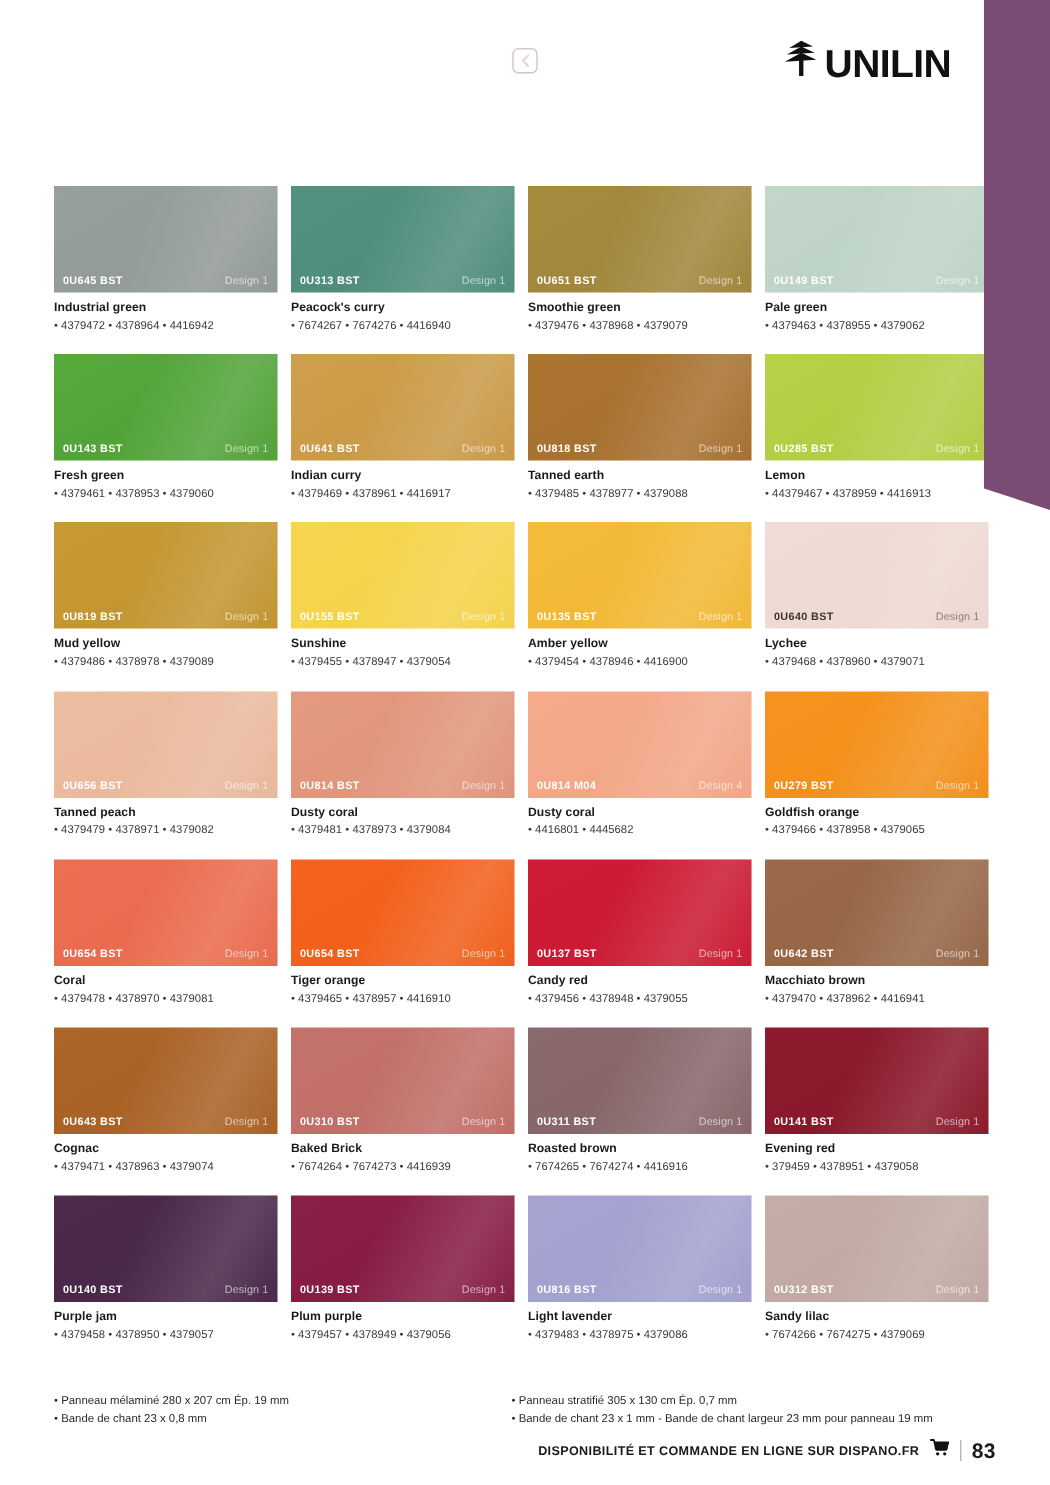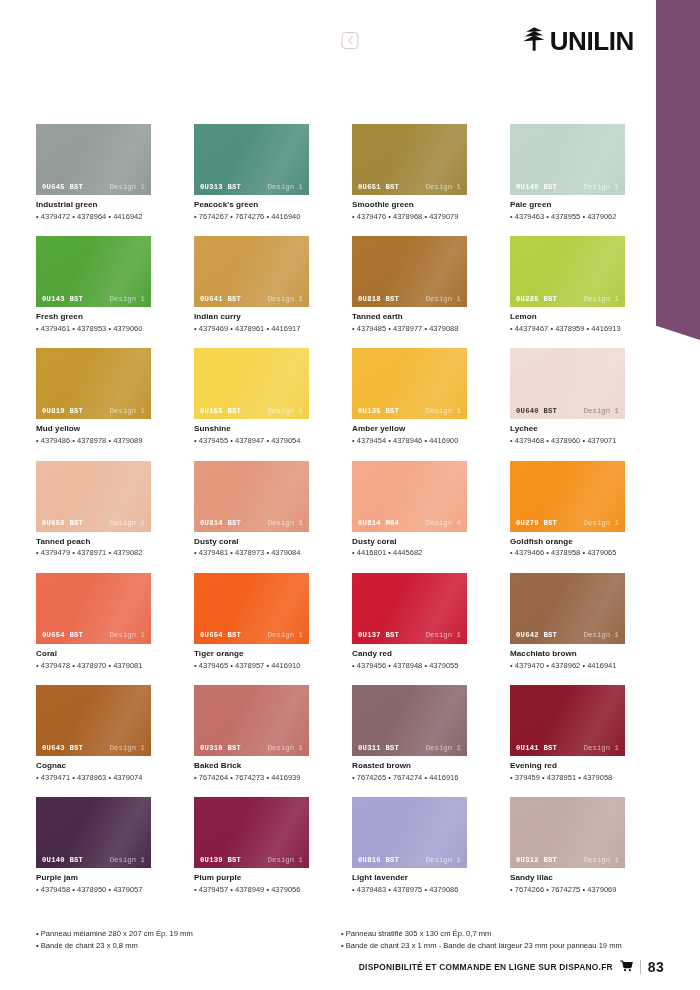--- a/index.html
+++ b/index.html
@@ -80,23 +80,22 @@
     top: 124px; left: 36px;
     width: 608px;
     display: grid;
     grid-template-columns: repeat(4, 131px);
     column-gap: 27px;
     row-gap: 15.5px;
   }
   .card { width: 131px; }
   .chip {
     position: relative;
-    width: 115px; height: 71px;
+    width: 149px; height: 71px;
     overflow: hidden;
-    font-family: Liberation Mono, monospace;
   }
   .chip-sheen {
     position: absolute; inset: 0;
     background: linear-gradient(118deg, rgba(255,255,255,0.00) 38%, rgba(255,255,255,0.14) 72%, rgba(255,255,255,0.02) 100%);
     pointer-events: none;
   }
   .chip-bar {
     position: absolute;
     left: 0; right: 0; bottom: 0;
     height: 17px;
@@ -212,21 +211,21 @@
         <div class="card-refs">• 4379472 • 4378964 • 4416942</div>
       </div>
       <div class="card">
         <div class="chip" style="background: linear-gradient(150deg, rgb(83, 145, 128) 0%, rgb(75, 138, 120) 100%);">
           <div class="chip-sheen"></div>
           <div class="chip-bar">
             <span class="chip-code" style="color: rgb(255, 255, 255);">0U313 BST</span>
             <span class="chip-design" style="color: rgba(255, 255, 255, 0.62);">Design 1</span>
           </div>
         </div>
-        <div class="card-name">Peacock's green</div>
+        <div class="card-name">Peacock's curry</div>
         <div class="card-refs">• 7674267 • 7674276 • 4416940</div>
       </div>
       <div class="card">
         <div class="chip" style="background: linear-gradient(150deg, rgb(166, 139, 63) 0%, rgb(157, 131, 56) 100%);">
           <div class="chip-sheen"></div>
           <div class="chip-bar">
             <span class="chip-code" style="color: rgb(255, 255, 255);">0U651 BST</span>
             <span class="chip-design" style="color: rgba(255, 255, 255, 0.62);">Design 1</span>
           </div>
         </div>

